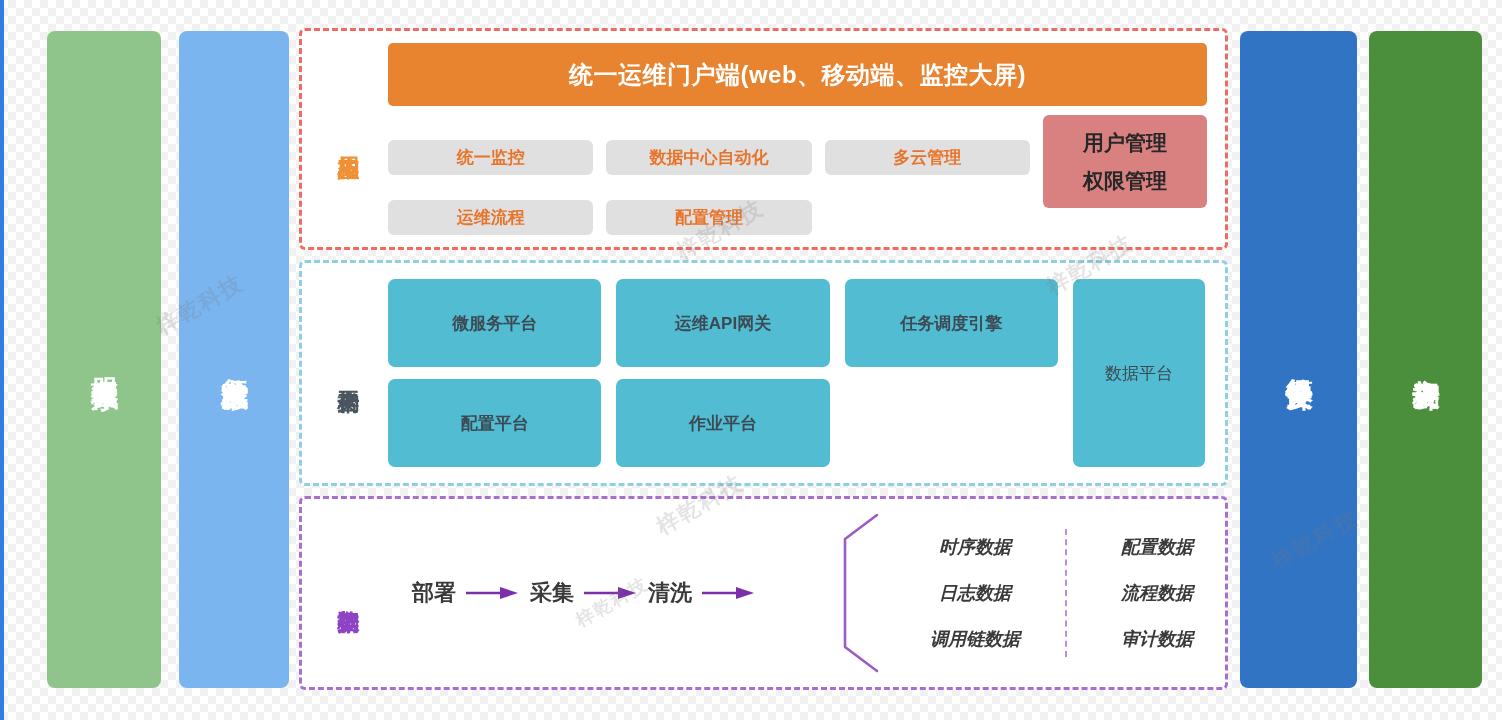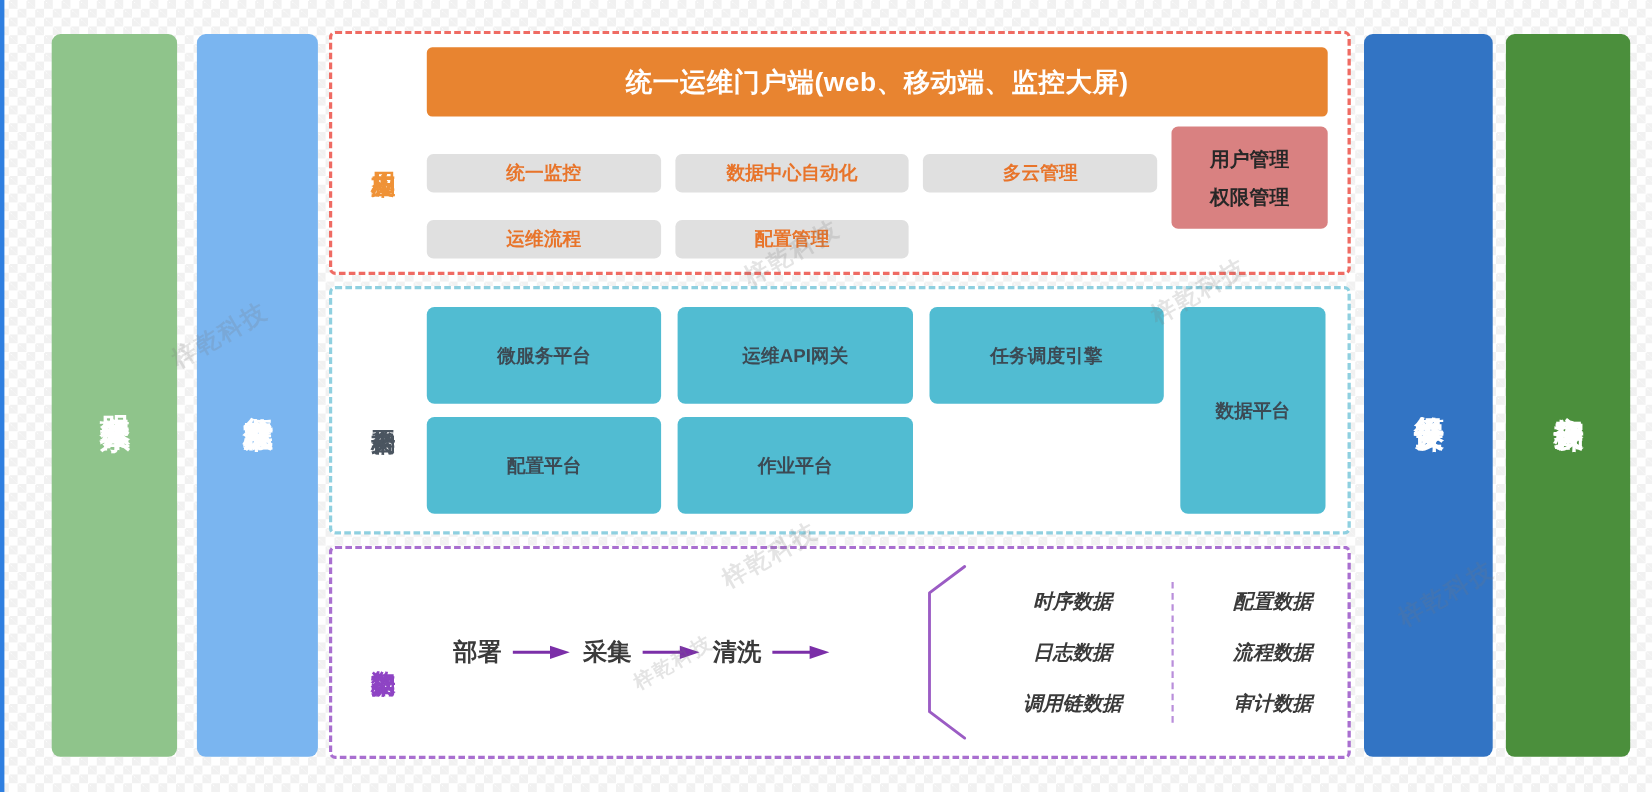--- a/index.html
+++ b/index.html
@@ -145,25 +145,25 @@
     border-radius: 6px;
     color: #e8742a;
     font-size: 17px;
     font-weight: 700;
     display: flex;
     align-items: center;
     justify-content: center;
   }
   #app-user-tile {
     flex: none;
-    width: 142px;
+    width: 164px;
     background: #d98181;
     border-radius: 6px;
     color: #272727;
-    font-size: 18px;
+    font-size: 21px;
     font-weight: 700;
     display: flex;
     flex-direction: column;
     align-items: center;
     justify-content: center;
     gap: 10px;
     margin-bottom: 27px;
   }
 
   
@@ -191,21 +191,21 @@
     align-items: center;
     justify-content: center;
   }
   #plat-data-tile {
     flex: none;
     width: 132px;
     background: #51bcd2;
     border-radius: 7px;
     color: #3c4a54;
     font-size: 17px;
-    font-weight: 700;
+    font-weight: 400;
     display: flex;
     align-items: center;
     justify-content: center;
   }
 
   
   #data-body {
     flex: 1;
     height: 100%;
     position: relative;

